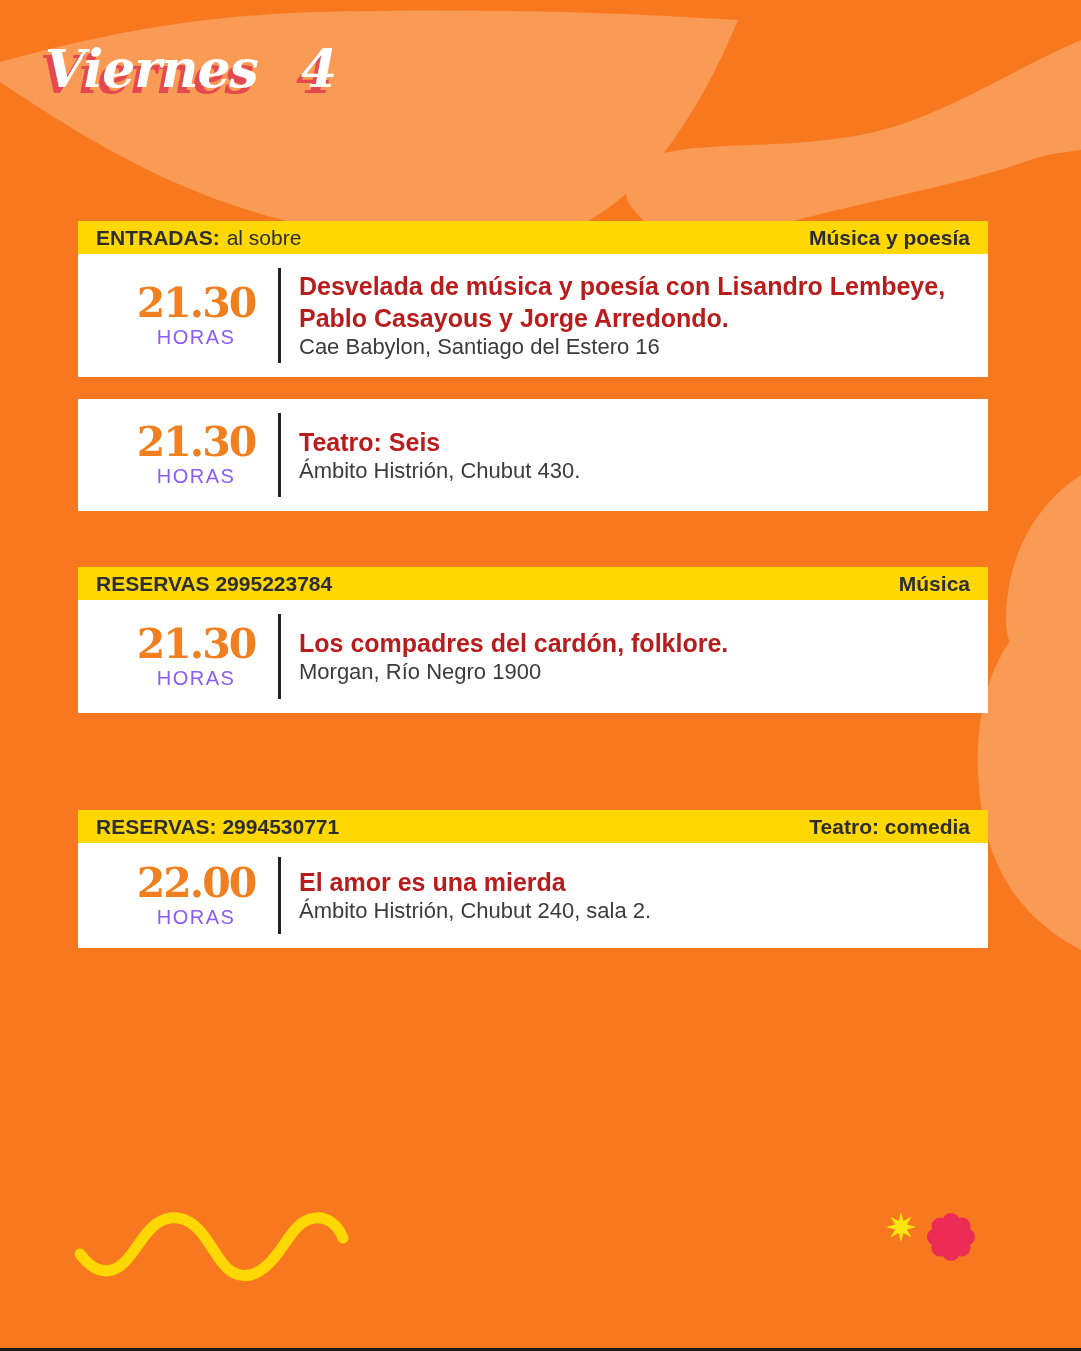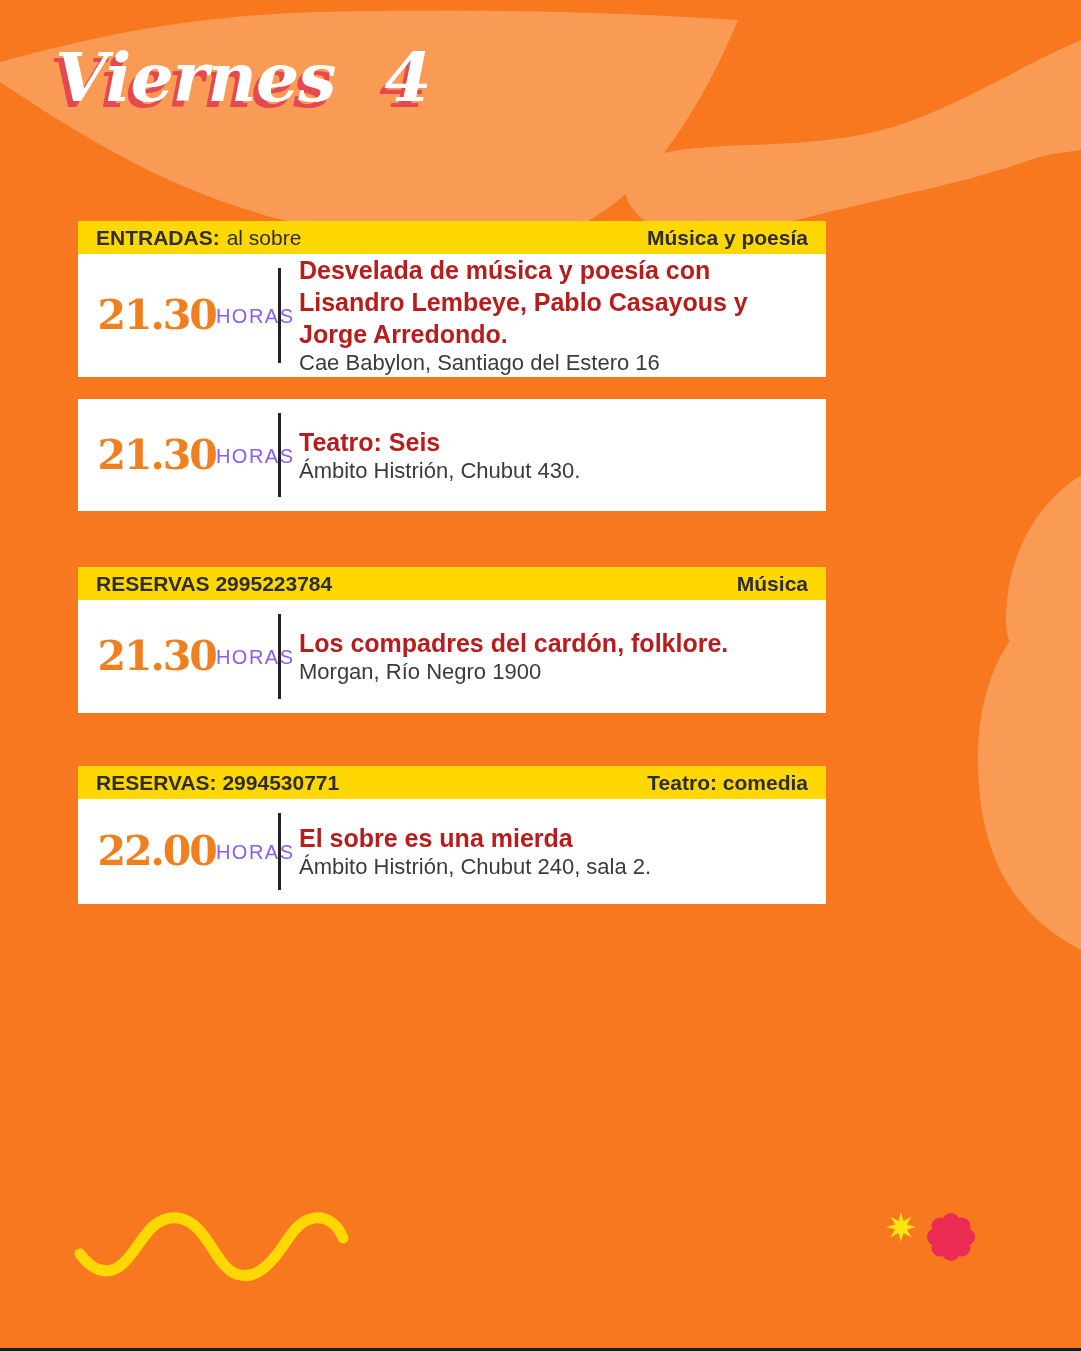--- a/index.html
+++ b/index.html
@@ -7,33 +7,33 @@
     position:relative;
     width:1081px;height:1351px;
     overflow:hidden;
     background:#F7781F;
     font-family:"Liberation Sans", sans-serif;
   }
   .bg{position:absolute;inset:0;width:1081px;height:1351px;display:block;}
 
   
   .title{
-    position:absolute;left:55px;top:40px;margin:0;
+    position:absolute;left:45px;top:40px;margin:0;
     font-family:"DejaVu Serif", serif;
     font-style:italic;font-weight:bold;
-    font-size:68px;line-height:1.1;
+    font-size:52px;line-height:1.1;
     color:#FFFFFF;
     word-spacing:26px;
     letter-spacing:-1px;
     text-shadow:-5px 6px 0 #E5484F;
   }
 
   
-  .block{position:absolute;left:78px;width:748px;}
-  .b1{top:221px}.b2{top:399px}.b3{top:567px}.b4{top:766px}
+  .block{position:absolute;left:78px;width:910px;}
+  .b1{top:221px}.b2{top:399px}.b3{top:567px}.b4{top:810px}
 
   .bar{
     height:33px;background:#FFD803;
     display:flex;align-items:center;justify-content:space-between;
     padding:0 18px;box-sizing:border-box;
     color:#2D2D2D;font-size:21px;line-height:1;
   }
   .bar-left{white-space:nowrap;}
   .bl{font-weight:bold;}
   .bv{font-weight:normal;}
@@ -45,21 +45,21 @@
     display:flex;align-items:center;
     box-sizing:border-box;
   }
   .b1 .card{height:123px}
   .b2 .card{height:112px}
   .b3 .card{height:113px}
   .b4 .card{height:105px}
 
   .time{
     width:164px;flex:0 0 164px;
-    display:flex;flex-direction:row;align-items:center;justify-content:center;padding-left:36px;
+    display:flex;flex-direction:column;align-items:center;justify-content:center;padding-left:36px;
   }
   .time-num{
     font-family:"DejaVu Serif", serif;font-weight:bold;
     font-size:41px;line-height:1;letter-spacing:-2px;
     color:#F0801F;
   }
   .time-unit{
     font-size:20px;letter-spacing:1.5px;color:#8b5cf6;margin-top:2px;
   }
   .vline{
@@ -164,21 +164,21 @@
       </div>
       <div class="bar-right">Teatro: comedia</div>
     </header>
     <div class="card">
       <div class="time">
         <div class="time-num">22.00</div>
         <div class="time-unit">HORAS</div>
       </div>
       <div class="vline"></div>
       <div class="info">
-        <div class="etitle">El sobre es una mierda</div>
+        <div class="etitle">El amor es una mierda</div>
         <div class="venue">Ámbito Histrión, Chubut 240, sala 2.</div>
       </div>
     </div>
   </section>
 
   <svg class="wave" width="280" height="80" viewBox="0 0 280 80" aria-hidden="true">
     <path d="M8,46 C20,62 34,68 48,58 C62,48 70,26 84,16 C98,6 114,8 127,22
              C140,36 148,58 162,65 C176,72 190,64 202,50 C214,36 222,16 238,11
              C254,6 266,17 271,30" fill="none" stroke="#FFD803" stroke-width="11" stroke-linecap="round"></path>
   </svg>

